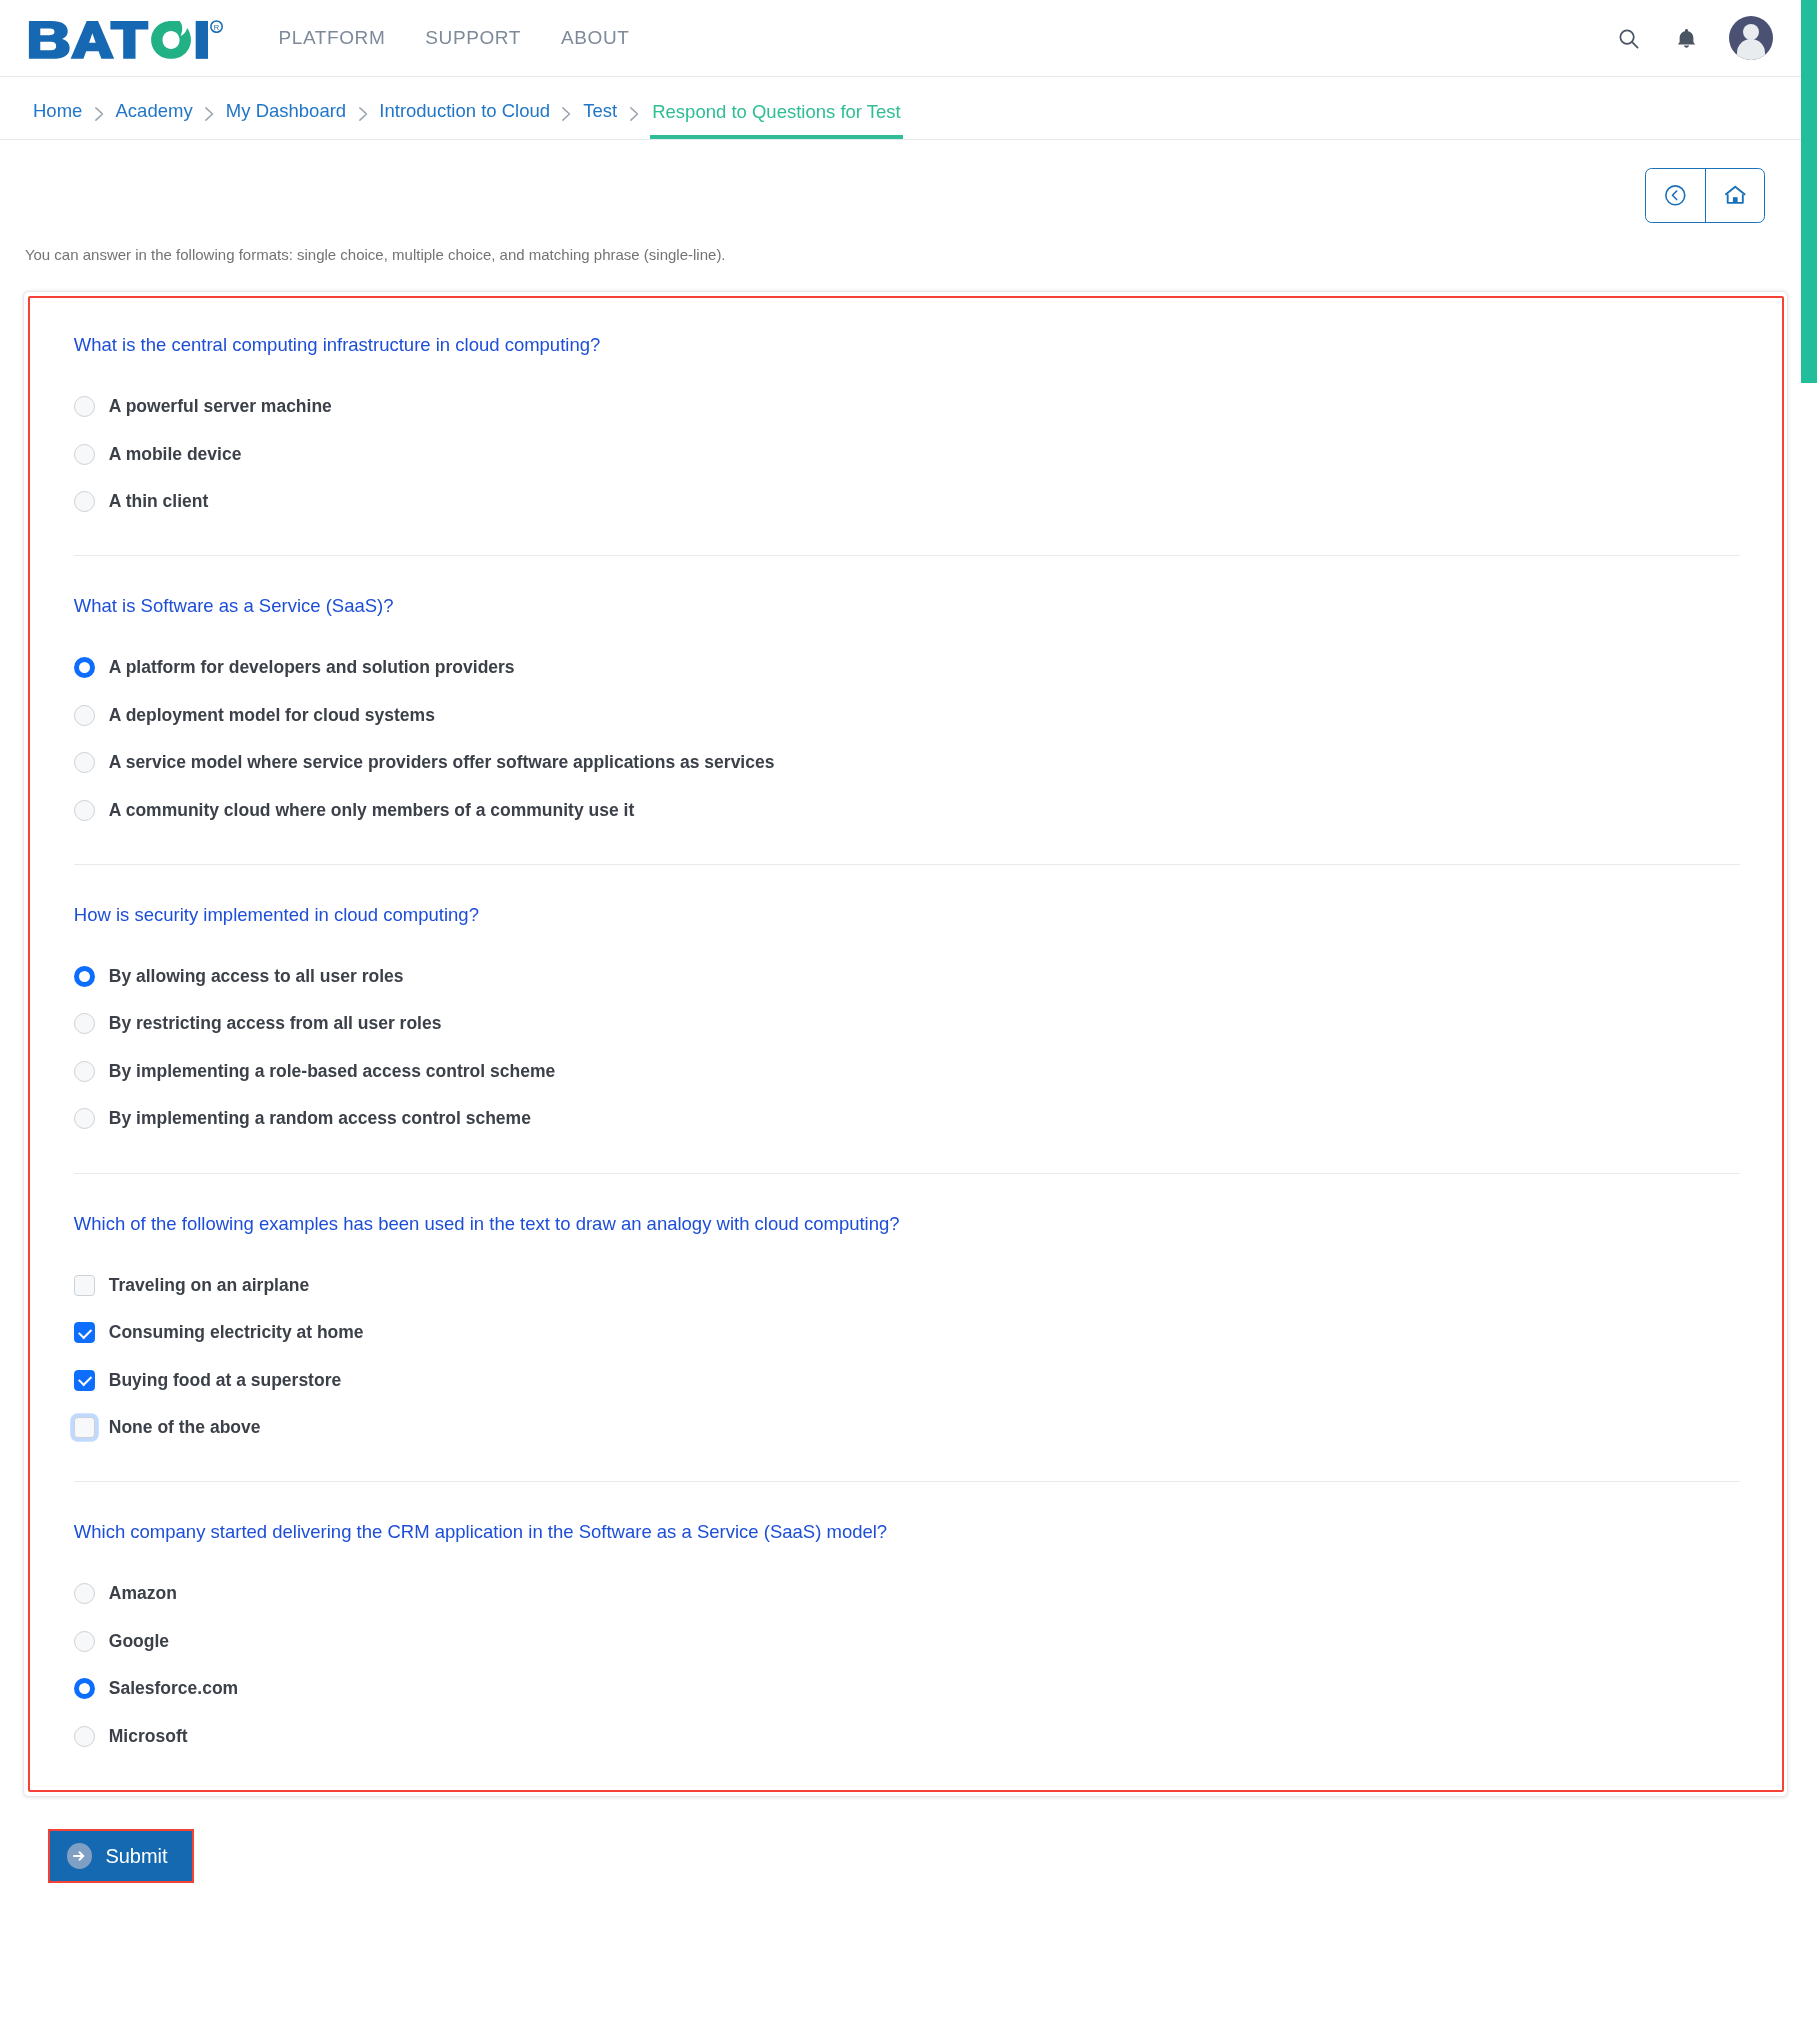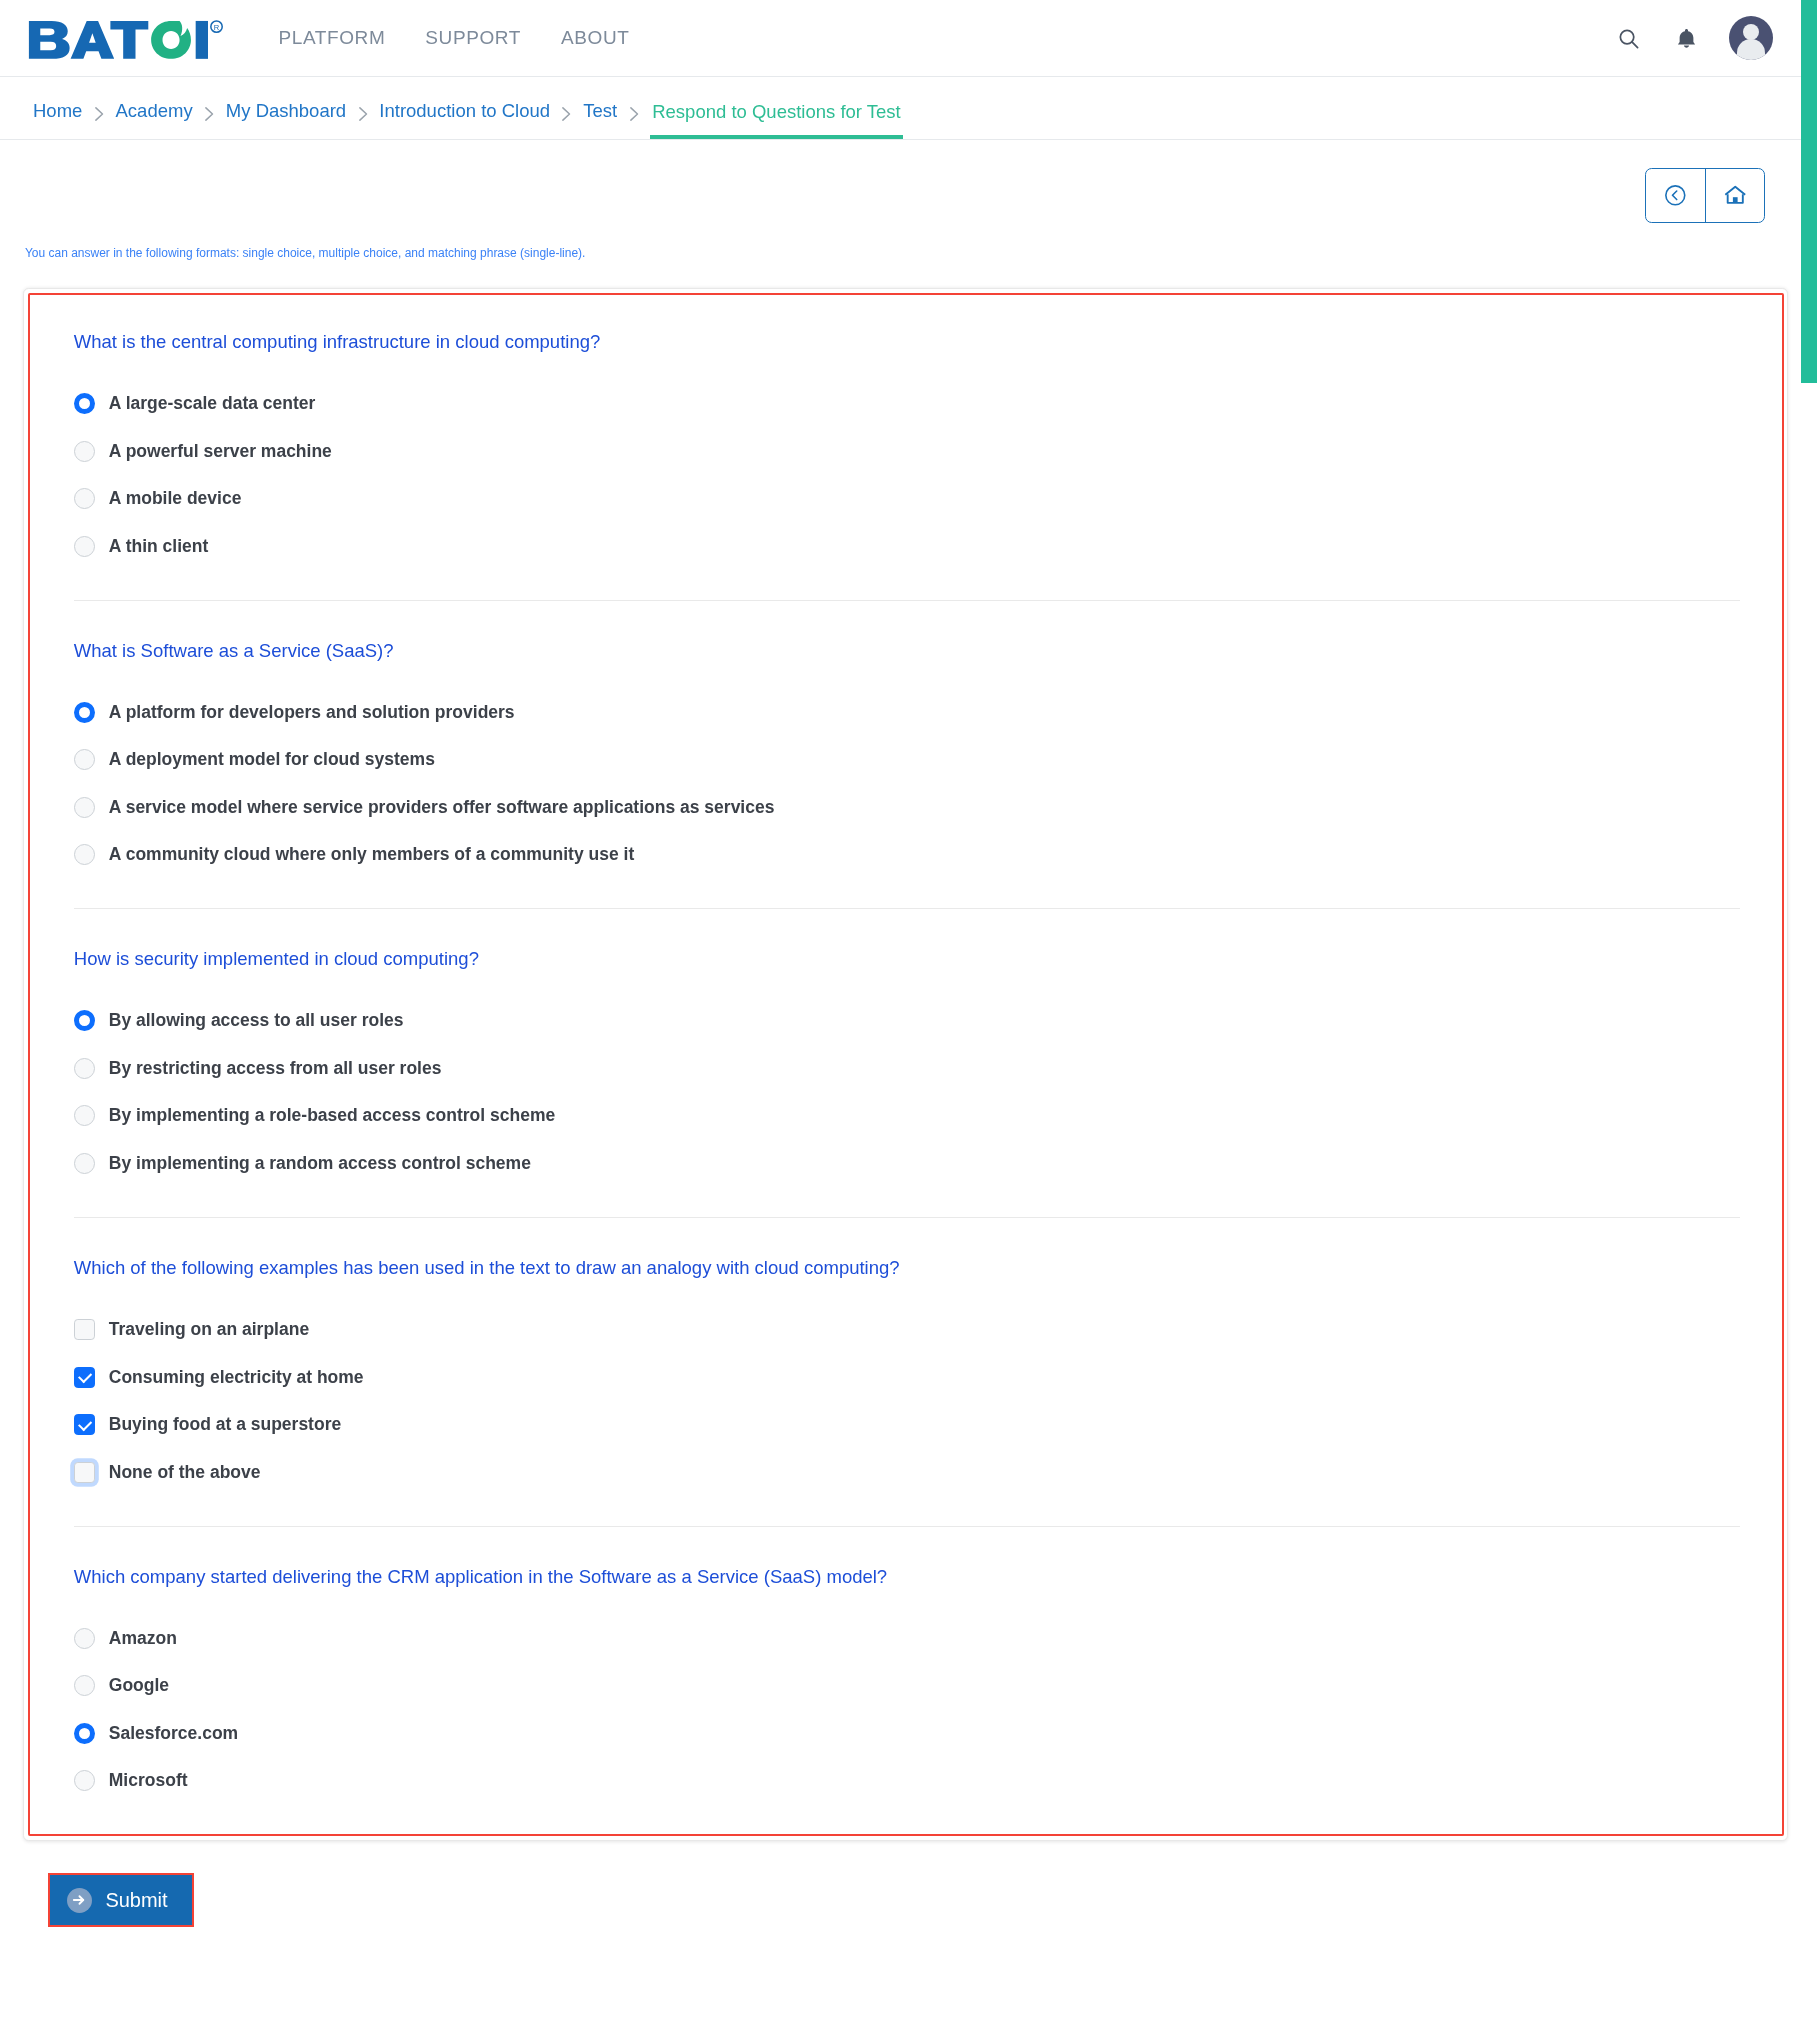--- a/index.html
+++ b/index.html
@@ -143,22 +143,22 @@
     width: 59px; height: 53px;
     display: flex; align-items: center; justify-content: center;
     color: #1b71b8;
     cursor: pointer;
   }
   .btn-group > div + div { border-left: 1.4px solid #1b71b8; }
 
   
   .content { padding: 0 23px 0 23px; }
   .instructions {
-    font-size: 12px;
-    color: #3b82f6;
+    font-size: 15px;
+    color: #737373;
     margin: 23px 0 28px 1.9px;
     font-weight: 400;
   }
 
   .qcard-outer {
     position: relative;
     background: #ffffff;
     border: 0.9px solid #e8e8e8;
     border-radius: 5.7px;
     box-shadow: 0 0.9px 3.8px rgba(0,0,0,0.10);
@@ -400,24 +400,20 @@
 
 <div class="content">
 
   <div class="instructions">You can answer in the following formats: single choice, multiple choice, and matching phrase (single-line).</div>
 
   <div class="qcard-outer">
     <div class="qcard" id="qcard">
         <div class="question-block">
           <div class="q-text">What is the central computing infrastructure in cloud computing?</div>
           <div class="option-row">
-            <span class="radio checked"></span>
-            <span class="option-label">A large-scale data center</span>
-          </div>
-          <div class="option-row">
             <span class="radio"></span>
             <span class="option-label">A powerful server machine</span>
           </div>
           <div class="option-row">
             <span class="radio"></span>
             <span class="option-label">A mobile device</span>
           </div>
           <div class="option-row">
             <span class="radio"></span>
             <span class="option-label">A thin client</span>

